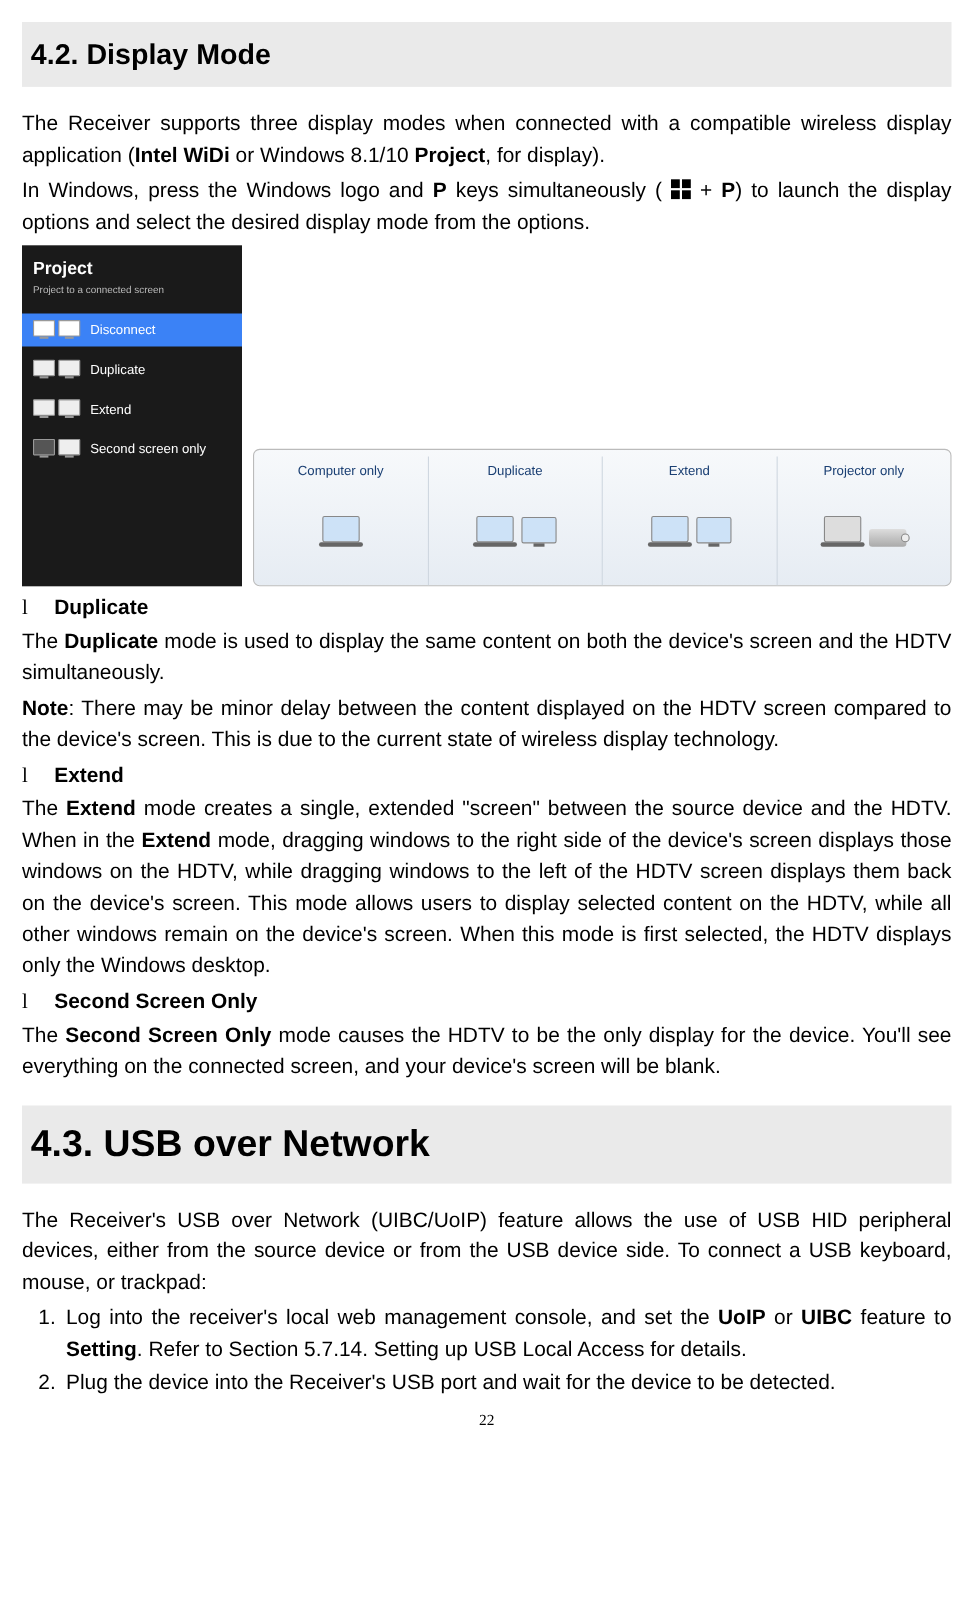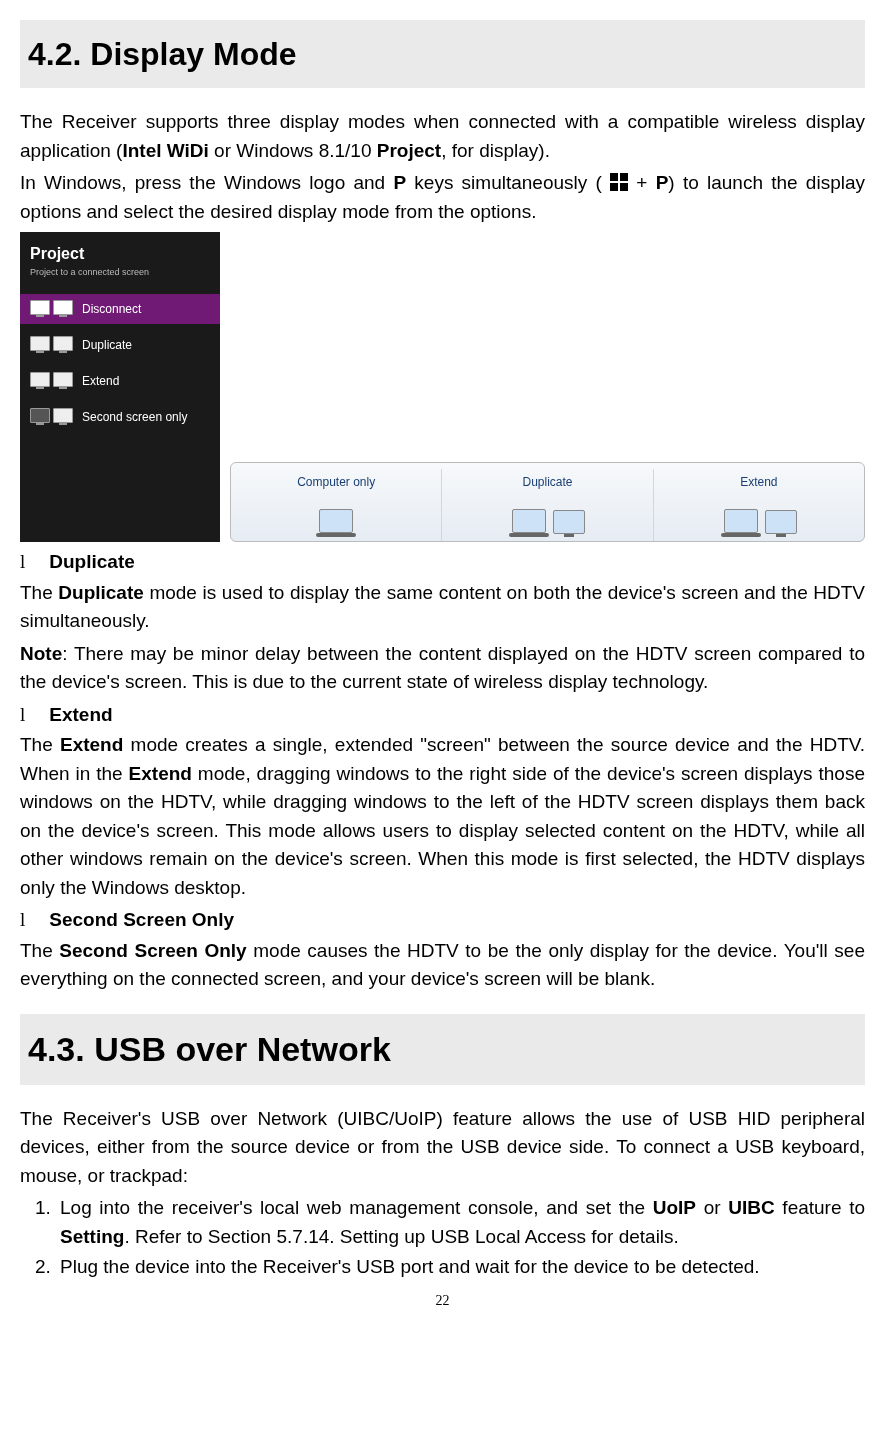--- a/index.html
+++ b/index.html
@@ -11,21 +11,21 @@
       line-height: 1.5;
       color: #000;
     }
     .section-heading {
       background: #eaeaea;
       padding: 10px 8px;
       font-weight: bold;
       margin-bottom: 20px;
     }
     .section-heading-42 {
-      font-size: 32px;
+      font-size: 26px;
     }
     .section-heading-43 {
       font-size: 34px;
       margin-top: 20px;
     }
     .body-text {
       text-align: justify;
       margin: 0 0 4px 0;
     }
     .win-logo {
@@ -74,21 +74,21 @@
     }
     .proj-option {
       display: flex;
       align-items: center;
       gap: 10px;
       padding: 6px 10px;
       font-size: 12px;
       color: #fff;
       margin: 6px 0;
     }
-    .proj-option.active { background: #701a75; }
+    .proj-option.active { background: #3b82f6; }
     .proj-option.active .mon-body { background: #fff; }
     .proj-option .dual {
       display: flex;
       gap: 3px;
       width: 42px;
     }
     .mon {
       display: flex;
       flex-direction: column;
       align-items: center;
@@ -103,21 +103,21 @@
     .mon-body.lit { background: #eee; }
     .mon-stand {
       width: 8px;
       height: 2px;
       background: #999;
     }
 
     
     .win7-panel {
       flex: 1;
-      height: 80px;
+      height: 125px;
       border: 1px solid #bbb;
       border-radius: 6px;
       background: linear-gradient(#f7f9fb, #e6ecf3);
       padding: 6px 0 0 0;
       box-sizing: border-box;
       display: flex;
     }
     .w7-option {
       flex: 1;
       border-left: 1px solid #cfd7e0;
@@ -319,20 +319,30 @@
         <div class="laptop">
             <div class="laptop-screen"></div>
             <div class="laptop-base"></div>
           </div>
         <div class="ext-screen">
             <div class="ext-screen-body"></div>
             <div class="ext-stand"></div>
           </div>
       </div>
     </div>
+    <div class="w7-option">
+      <span>Projector only</span>
+      <div class="w7-icon-area">
+        <div class="laptop">
+            <div class="laptop-screen dim"></div>
+            <div class="laptop-base"></div>
+          </div>
+        <div class="projector"></div>
+      </div>
+    </div>
   </div>
 </div>
 
 <div class="bullet-line">
   <span class="marker">l</span>
   <b>Duplicate</b>
 </div>
 <p class="body-text">
   <span>The </span><b>Duplicate</b><span> mode is used to display the same content on both the device's screen and the HDTV simultaneously.</span>
 </p>

